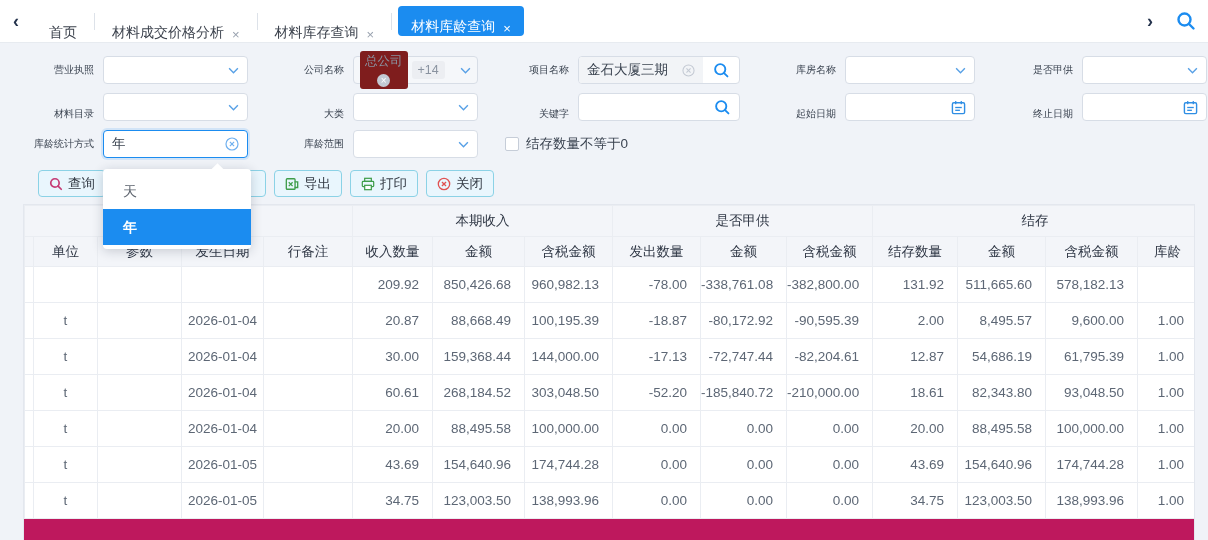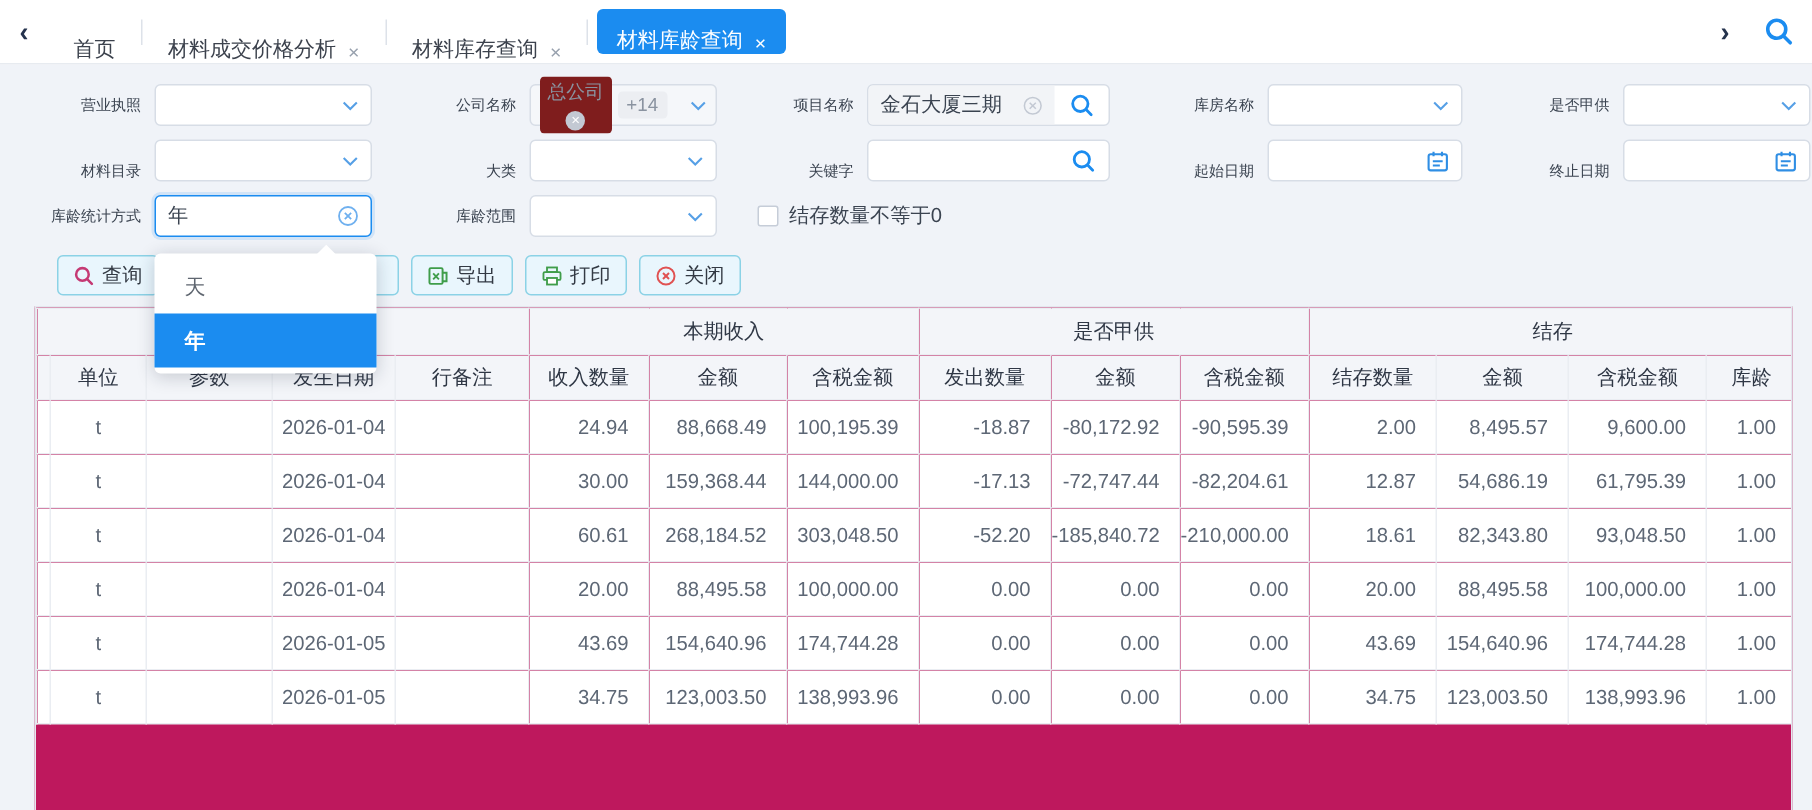--- a/index.html
+++ b/index.html
@@ -404,25 +404,42 @@
           <th>含税金额</th>
           <th>结存数量</th>
           <th>金额</th>
           <th>含税金额</th>
           <th>库龄</th>
         </tr>
       </thead>
       <tbody>
         <tr>
           <td></td>
+          <td class="c"></td>
+          <td class="c"></td>
+          <td class="c"></td>
+          <td class="c"></td>
+          <td class="r">209.92</td>
+          <td class="r">850,426.68</td>
+          <td class="r">960,982.13</td>
+          <td class="r">-78.00</td>
+          <td class="r">-338,761.08</td>
+          <td class="r">-382,800.00</td>
+          <td class="r">131.92</td>
+          <td class="r">511,665.60</td>
+          <td class="r">578,182.13</td>
+          <td class="r"></td>
+        </tr>
+        <tr>
+          <td></td>
           <td class="c">t</td>
           <td class="c"></td>
           <td class="c">2026-01-04</td>
           <td class="c"></td>
-          <td class="r">24.94</td>
+          <td class="r">20.87</td>
           <td class="r">88,668.49</td>
           <td class="r">100,195.39</td>
           <td class="r">-18.87</td>
           <td class="r">-80,172.92</td>
           <td class="r">-90,595.39</td>
           <td class="r">2.00</td>
           <td class="r">8,495.57</td>
           <td class="r">9,600.00</td>
           <td class="r">1.00</td>
         </tr>

